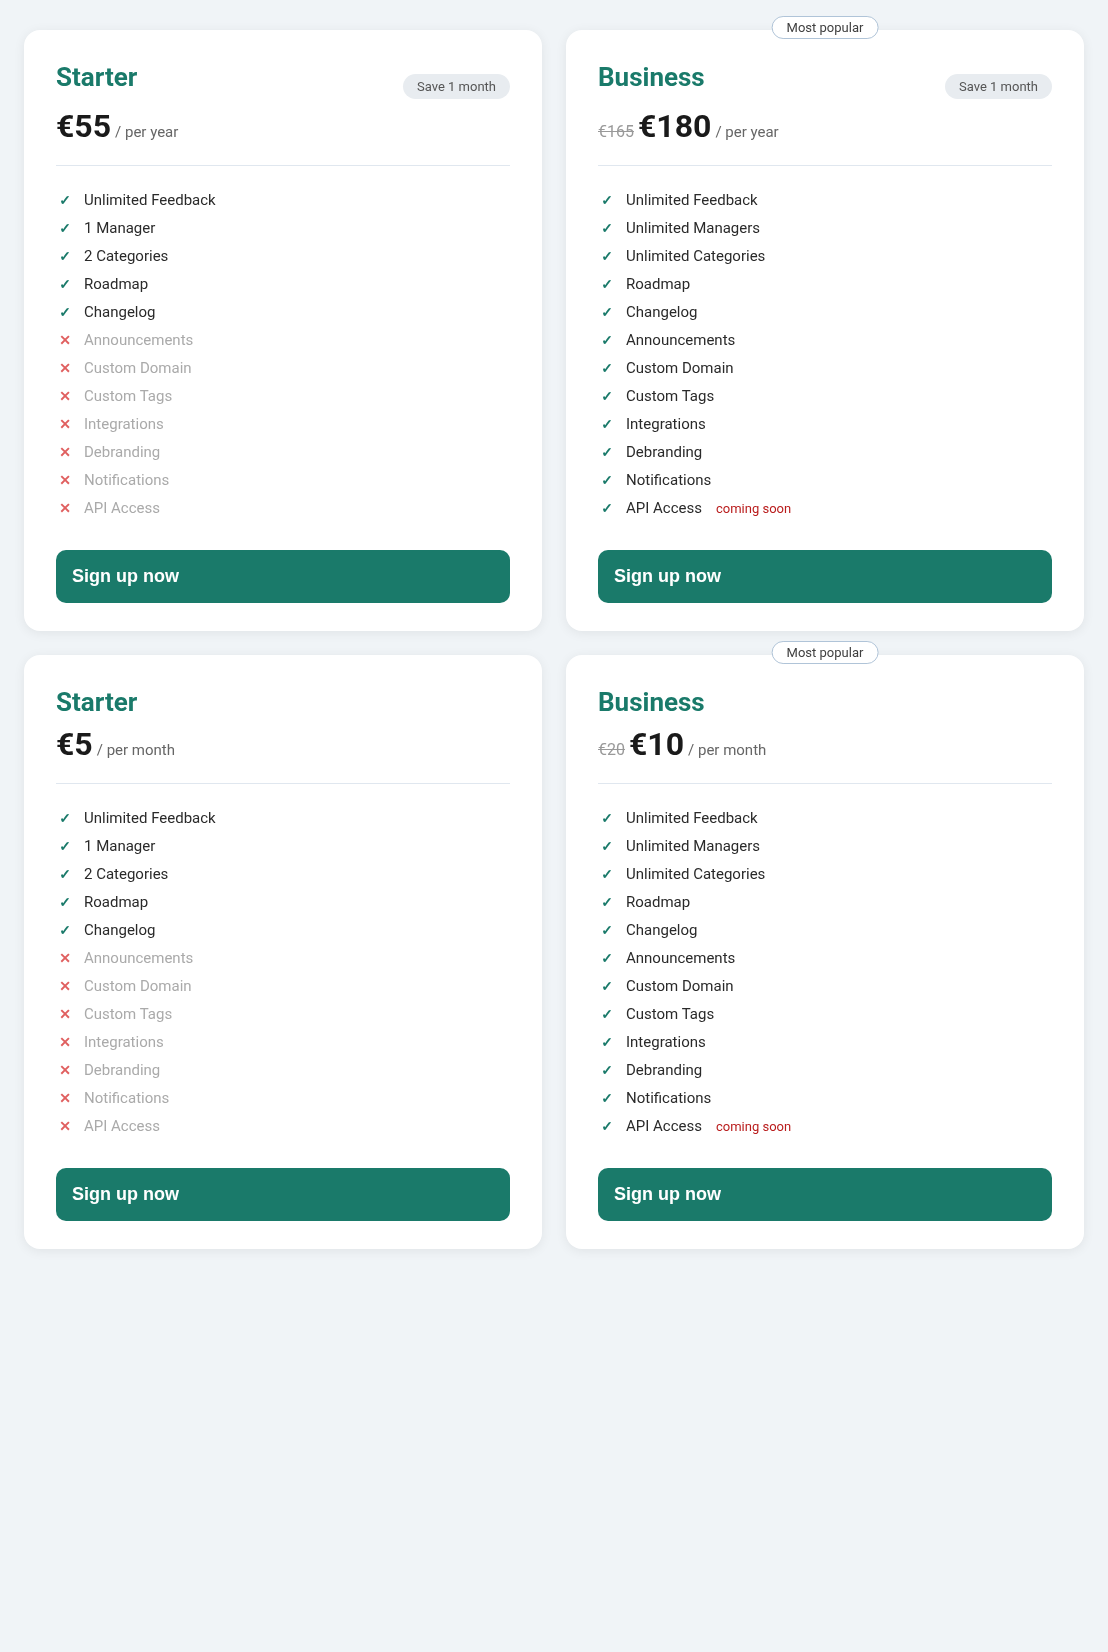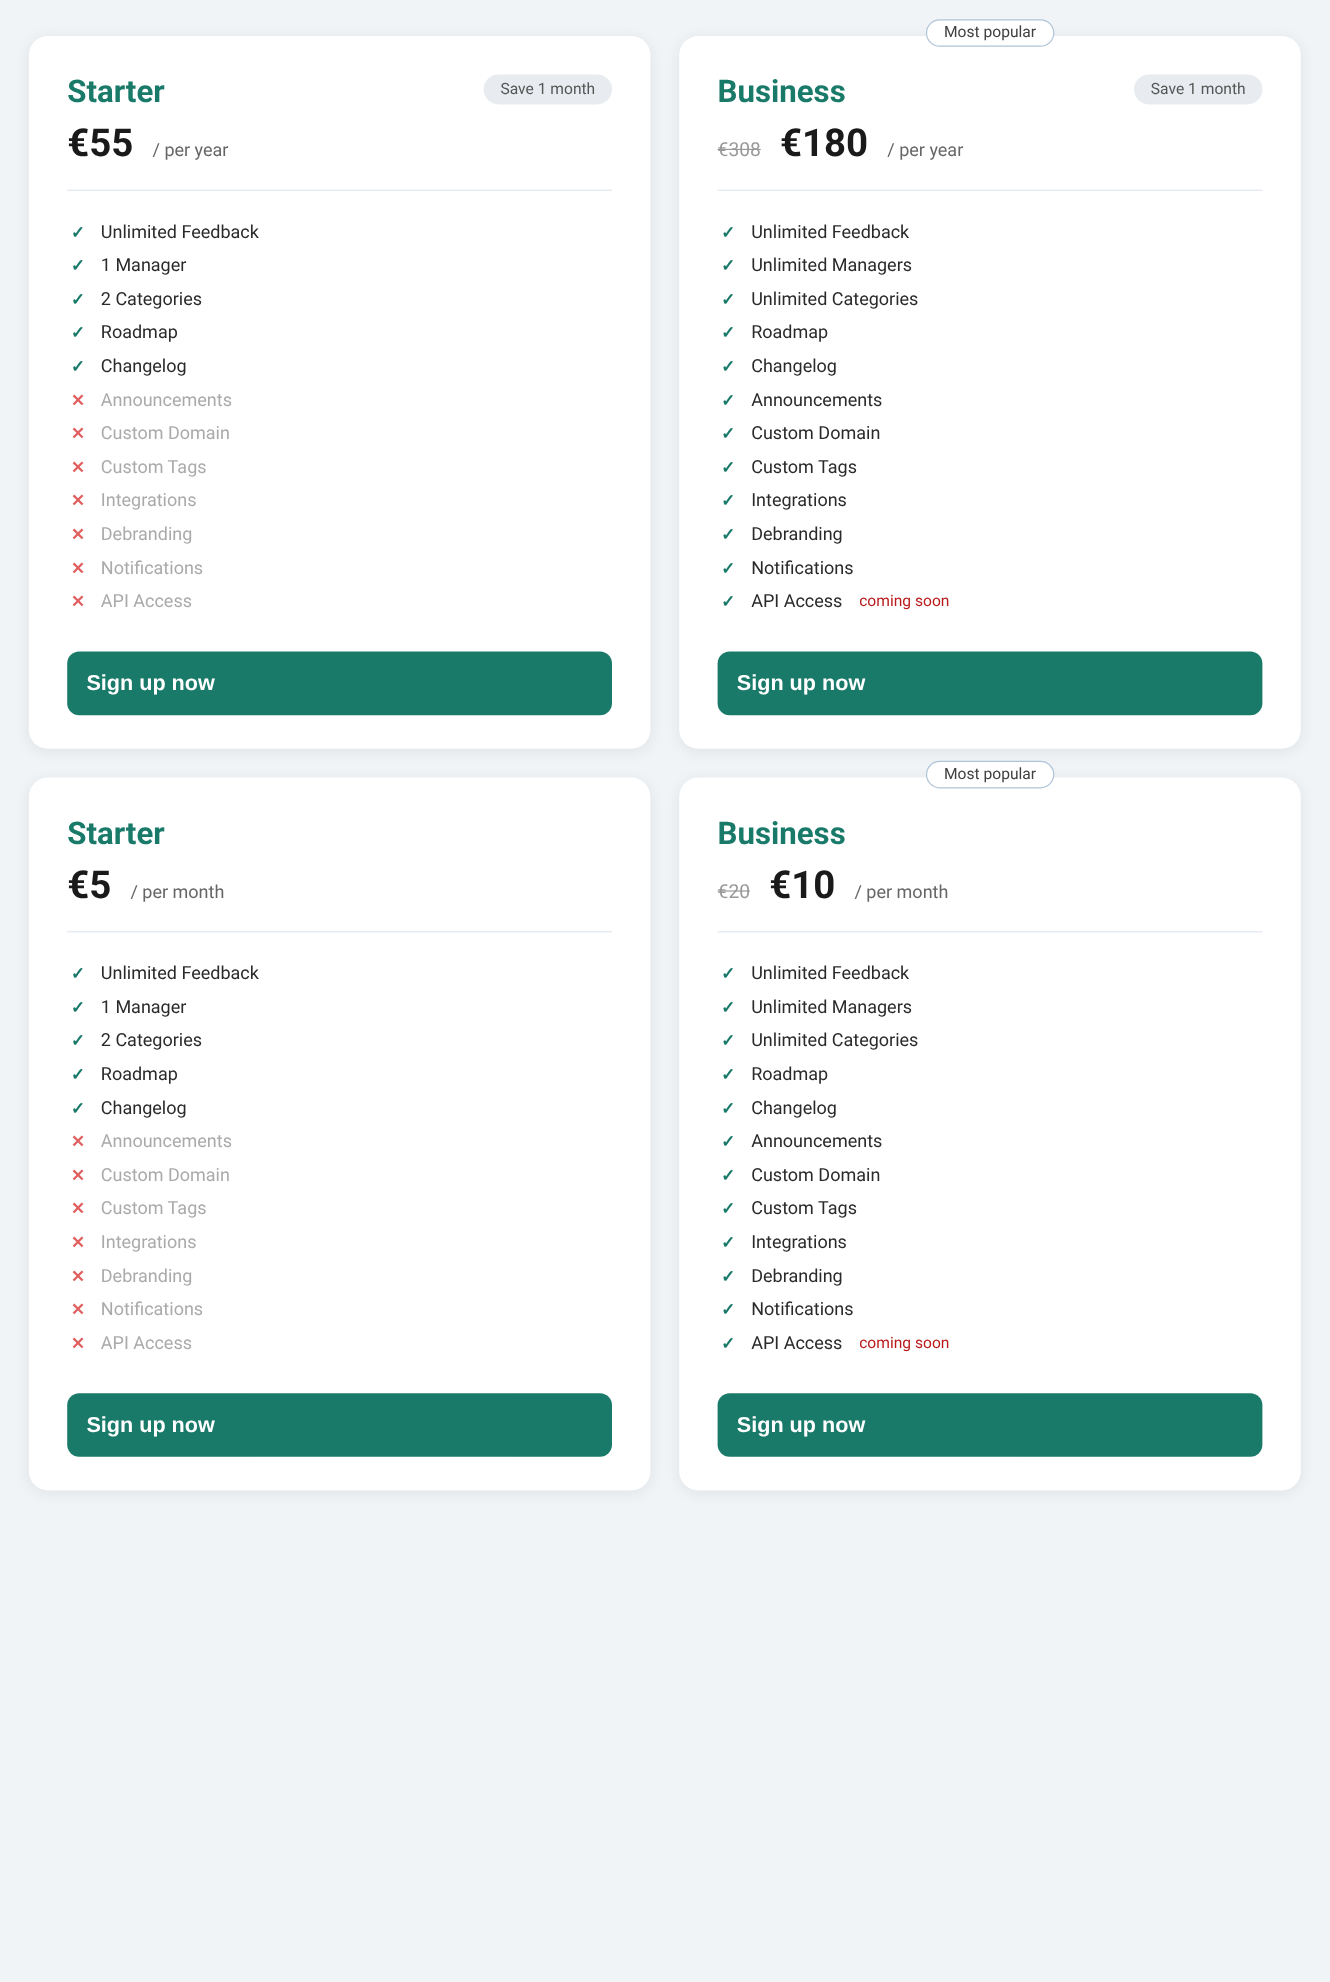--- a/index.html
+++ b/index.html
@@ -67,27 +67,27 @@
       color: #1a7a6a;
     }
 
     .save-badge {
       background: #e8ecf0;
       border-radius: 20px;
       padding: 5px 14px;
       font-size: 13px;
       color: #555;
       white-space: nowrap;
-      margin-top: 0;
+      margin-top: 12px;
     }
 
     .price-row {
       display: flex;
       align-items: baseline;
-      gap: 16px;
+      gap: 4px;
       margin-bottom: 20px;
     }
 
     .price-original {
       font-size: 16px;
       color: #999;
       text-decoration: line-through;
     }
 
     .price-main {
@@ -237,21 +237,21 @@
   </div>
 
   <div class="card-wrapper">
     <div class="most-popular-badge">Most popular</div>
     <div class="pricing-card">
       <div class="card-header">
         <span class="plan-name">Business</span>
         <span class="save-badge">Save 1 month</span>
       </div>
       <div class="price-row">
-        <span class="price-original">€308</span>
+        <span class="price-original">€165</span>
         <span class="price-main">€180</span>
         <span class="price-period">/ per year</span>
       </div>
       <hr class="divider">
       <ul class="features-list" id="business-yearly-features">
           <li>
             <span class="feature-icon check">✓</span>
             <span class="feature-text">Unlimited Feedback</span>
           </li>
           <li>

